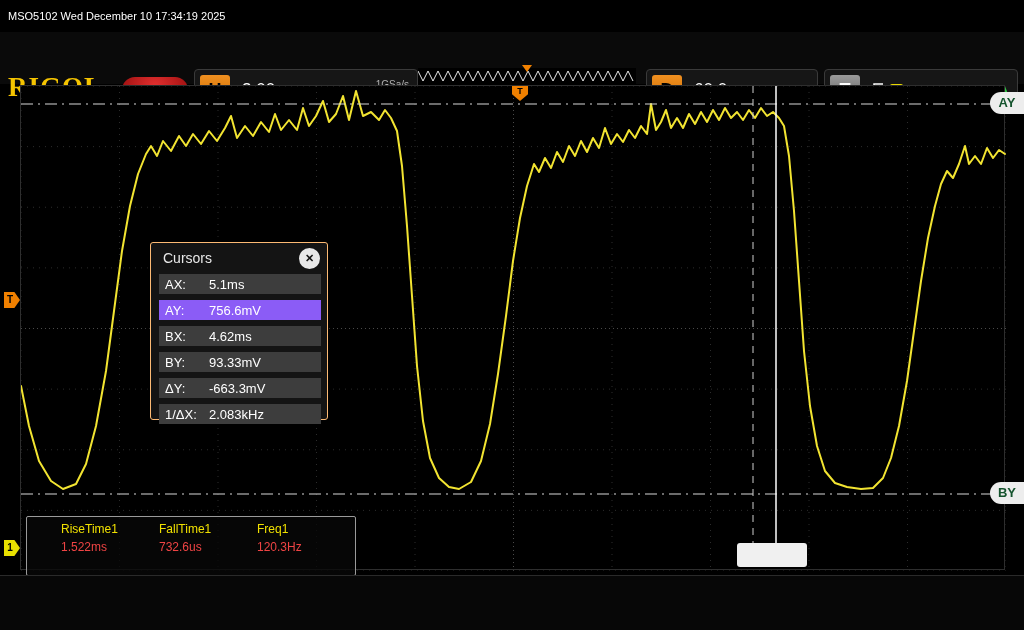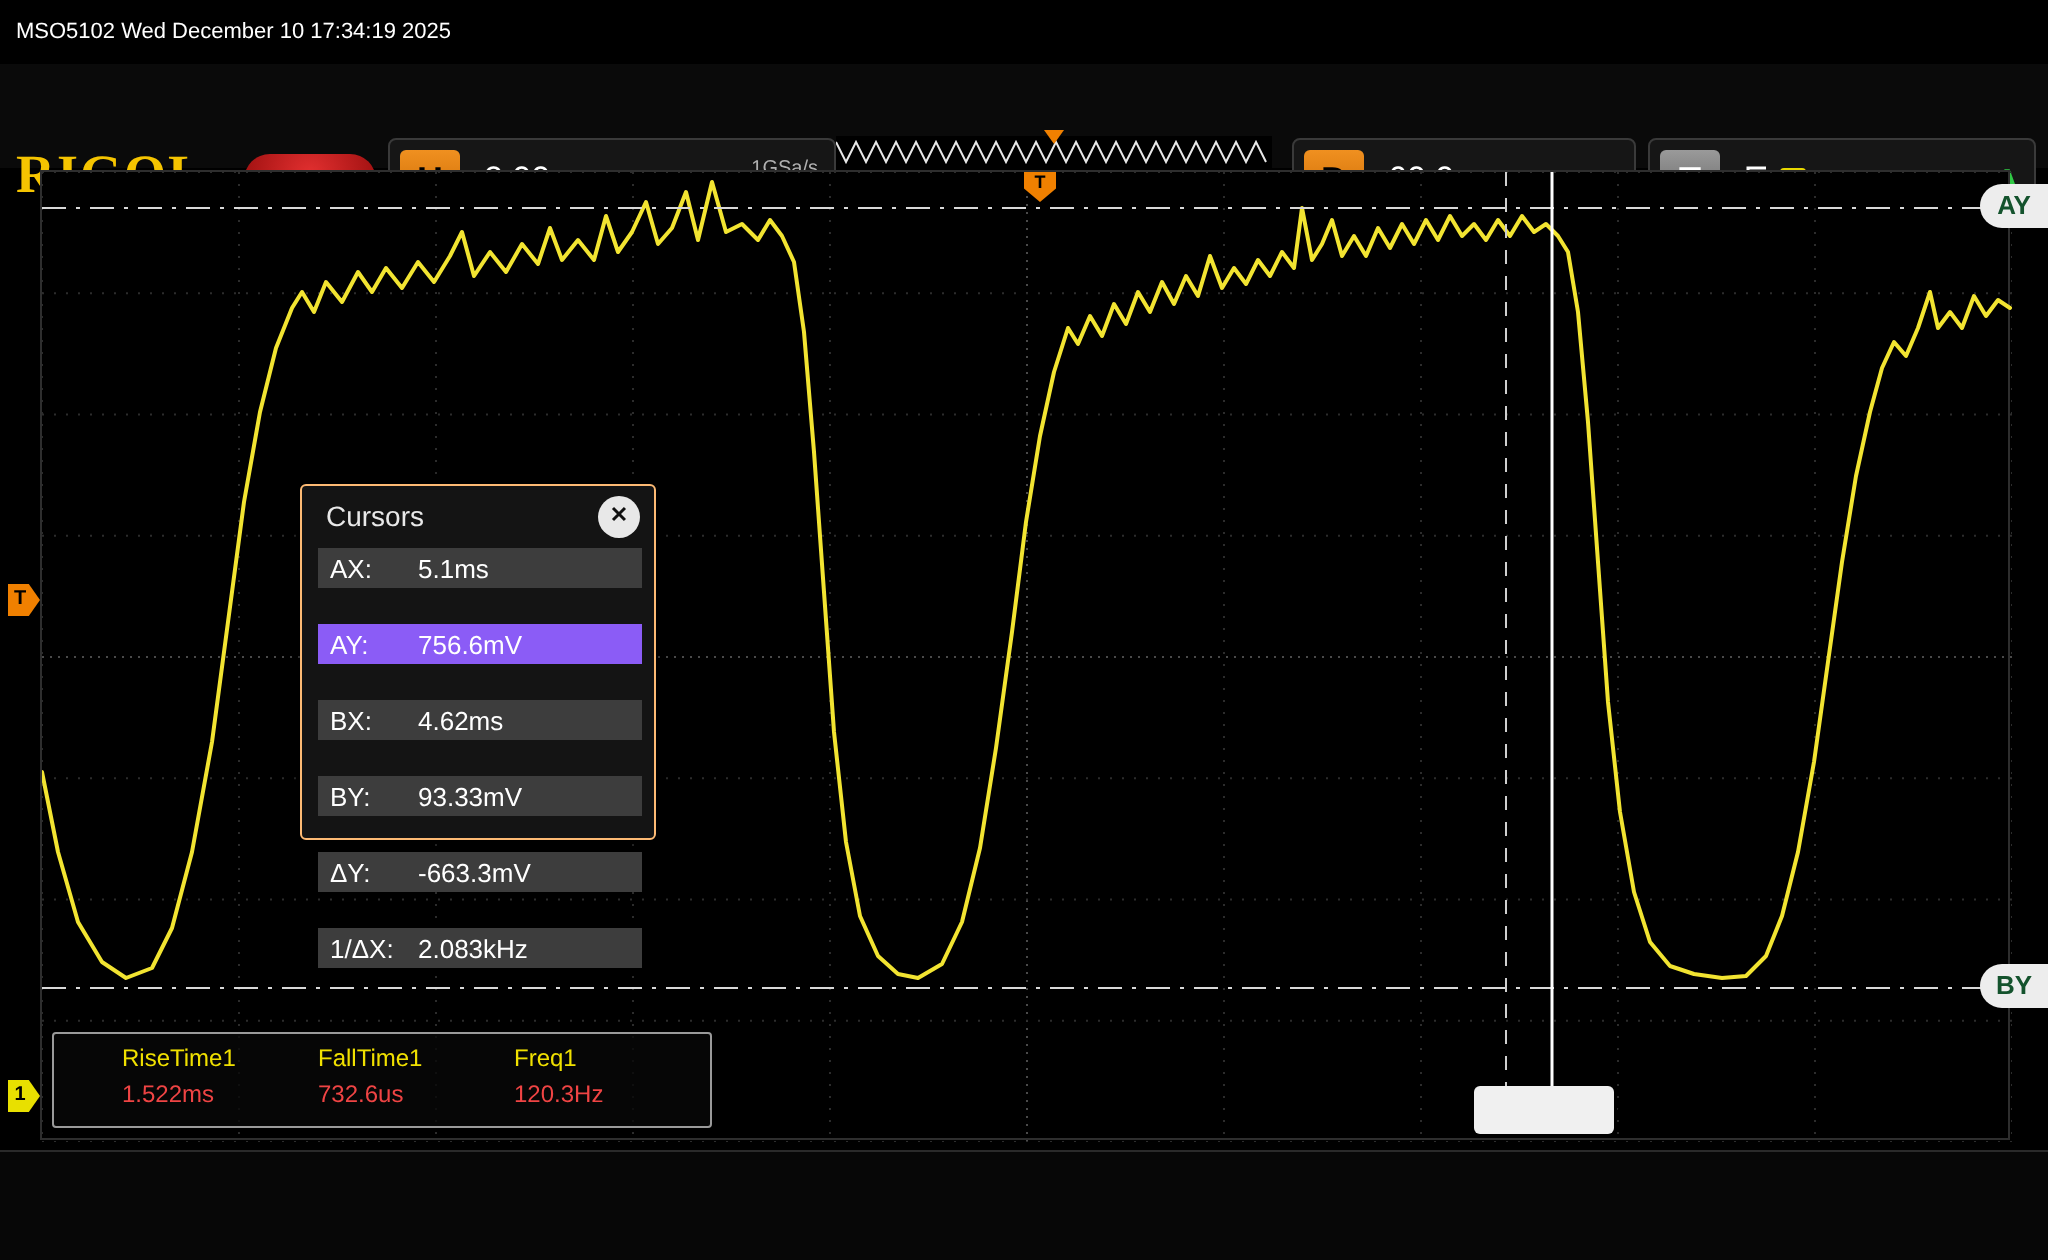--- a/index.html
+++ b/index.html
@@ -59,35 +59,35 @@
               clip-path:polygon(0 0,100% 0,100% 55%,50% 100%,0 55%);
               font-size:9px; line-height:11px; }
   .trig-left { left:4px; top:292px; width:16px; height:16px; background:#f08000;
                clip-path:polygon(0 0,65% 0,100% 50%,65% 100%,0 100%);
                font-size:10px; line-height:16px; padding-right:4px; }
   .ch1-marker { left:4px; top:540px; width:16px; height:16px; background:#e8e000;
                 clip-path:polygon(0 0,65% 0,100% 50%,65% 100%,0 100%);
                 font-size:10px; line-height:16px; padding-right:4px; }
 
   
-  .meas { left:26px; top:516px; width:330px; height:48px; background:rgba(8,8,8,.78);
+  .meas { left:26px; top:516px; width:330px; height:60px; background:rgba(8,8,8,.78);
           border:1px solid #9a9a9a; border-radius:2px; display:flex; padding-left:34px; }
   .meas-col { width:98px; padding-top:5px; }
   .meas-name { color:#f0e000; font-size:12px; }
   .meas-val  { color:#ef4444; font-size:12px; margin-top:4px; }
 
   
   .cursors { left:150px; top:242px; width:178px; height:178px; background:#141414;
              border:1px solid #fdba74; border-radius:3px; box-shadow:0 0 8px rgba(0,0,0,.8); }
   .cursors-title { left:12px; top:7px; color:#e8e8e8; font-size:14px; }
   .cursors-close { right:7px; top:5px; width:21px; height:21px; border-radius:50%;
                    background:#e8e8e8; color:#111; font-size:11px; font-weight:bold;
                    text-align:center; line-height:21px; }
   .cur-rows { left:8px; top:31px; width:162px; }
-  .cur-row { height:20px; margin-bottom:18px; background:#3d3d3d; display:flex;
+  .cur-row { height:20px; margin-bottom:6px; background:#3d3d3d; display:flex;
              align-items:center; color:#fff; font-size:13px; }
   .cur-row.hl { background:#8b5cf6; }
   .cur-label { width:50px; padding-left:6px; }
   .cur-val { flex:1; }
 
   
   .bottom-bar { left:0; top:575px; width:1024px; height:55px; background:#070707;
                 border-top:1px solid #2a2a2a; }
 </style>
 </head>

